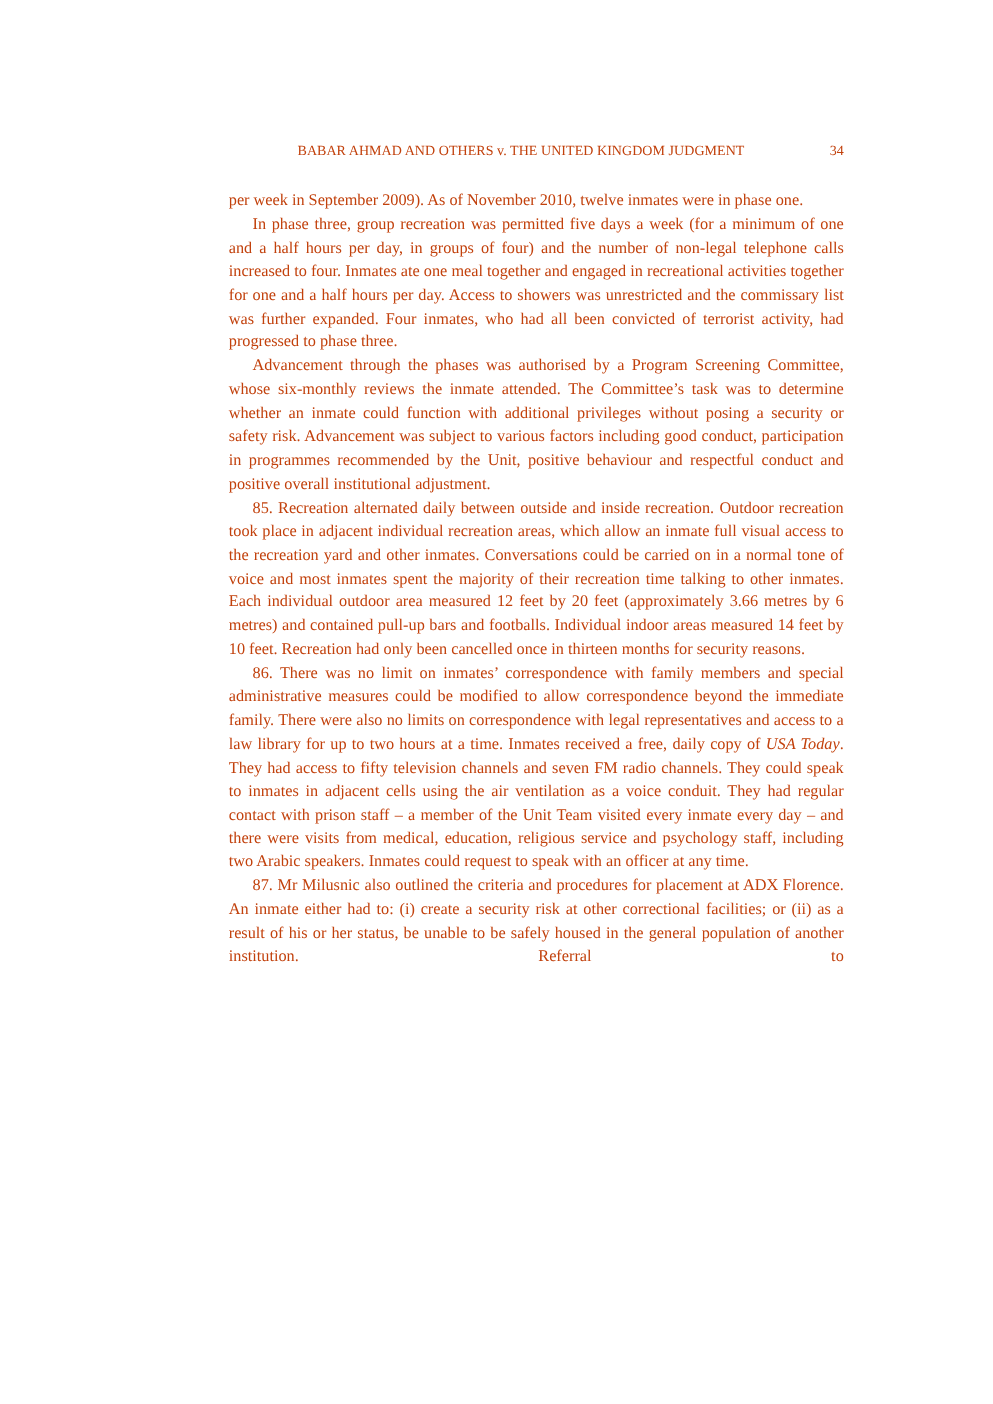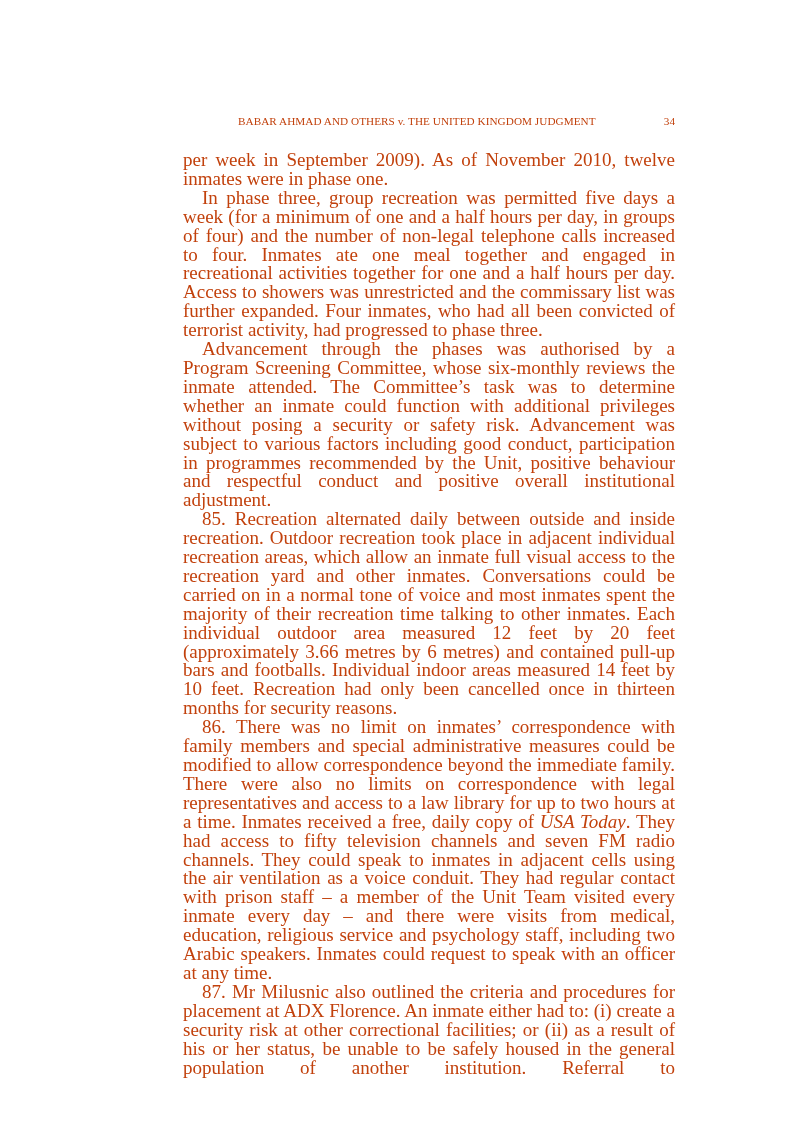--- a/index.html
+++ b/index.html
@@ -9,21 +9,21 @@
       font-family: "Liberation Serif", "DejaVu Serif", serif; color: #c2410c; margin-left: 32px;
     }
     .running-header {
       position: absolute; top: 113px; left: 151px; width: 492px; height: 16px;
       font-size: 11.2px; line-height: 16px;
     }
     .running-header .title { position: absolute; left: 55px; top: 0; letter-spacing: 0.05px; }
     .running-header .pageno { position: absolute; right: 0; top: 0; }
     .body-text {
       position: absolute; top: 151px; left: 151px; width: 492px;
-      font-size: 19px; line-height: 18.9px;
+      font-size: 13px; line-height: 18.9px;
     }
     .body-text p {
       margin: 0; text-align: justify; text-indent: 19px; hyphens: none;
     }
     .body-text p.cont { text-indent: 0; }
     .body-text p.full-last { text-align-last: justify; }
     em { font-style: italic; }
   </style>
 </head>
 <body>

